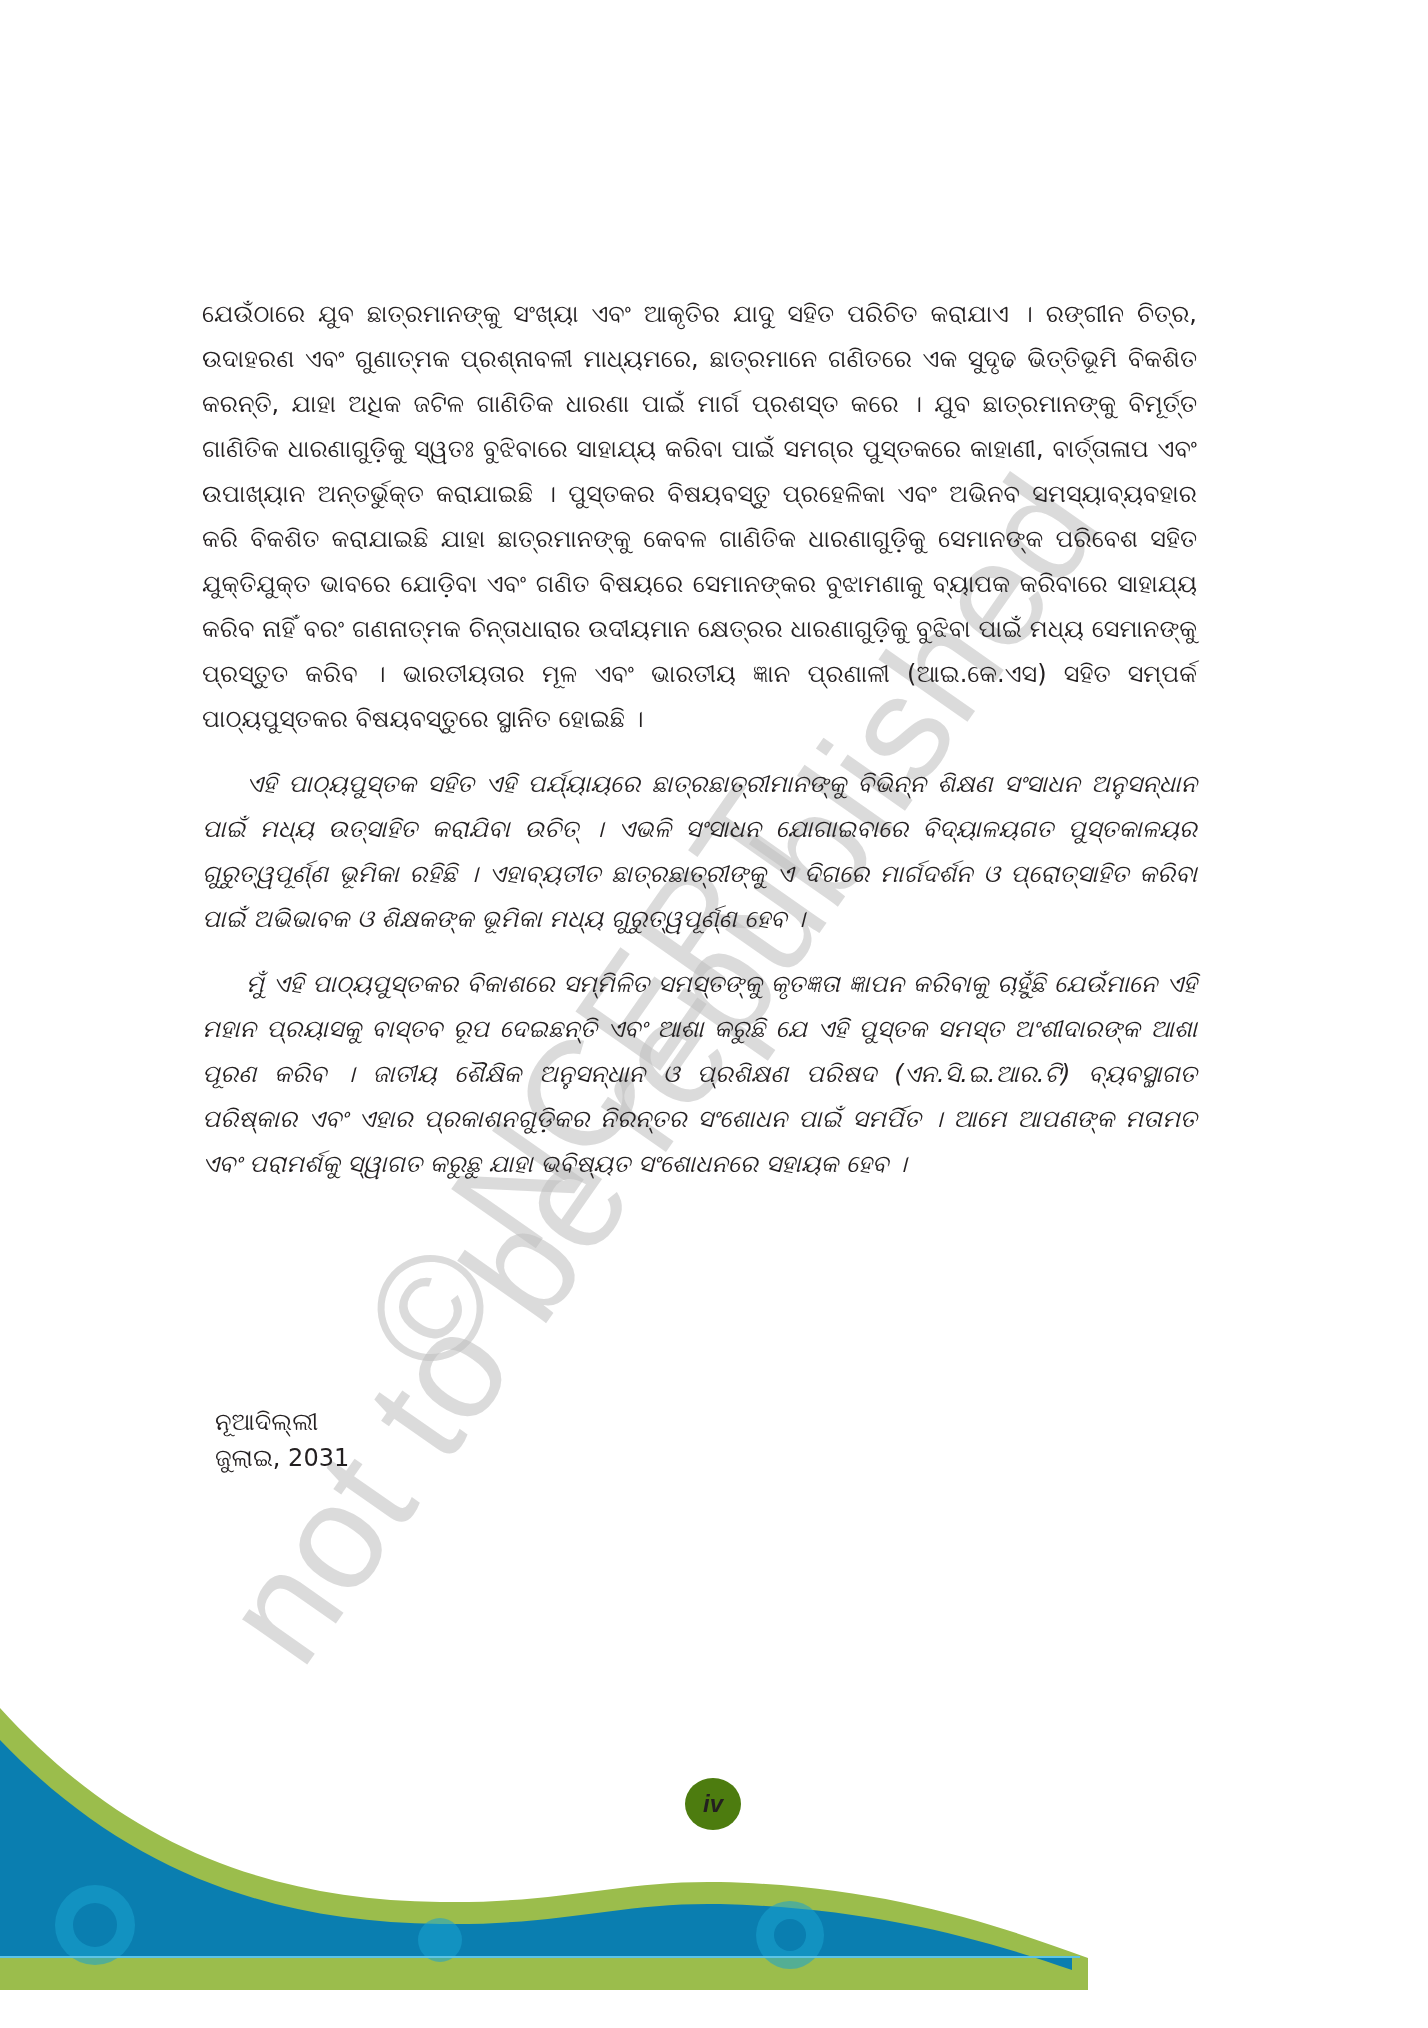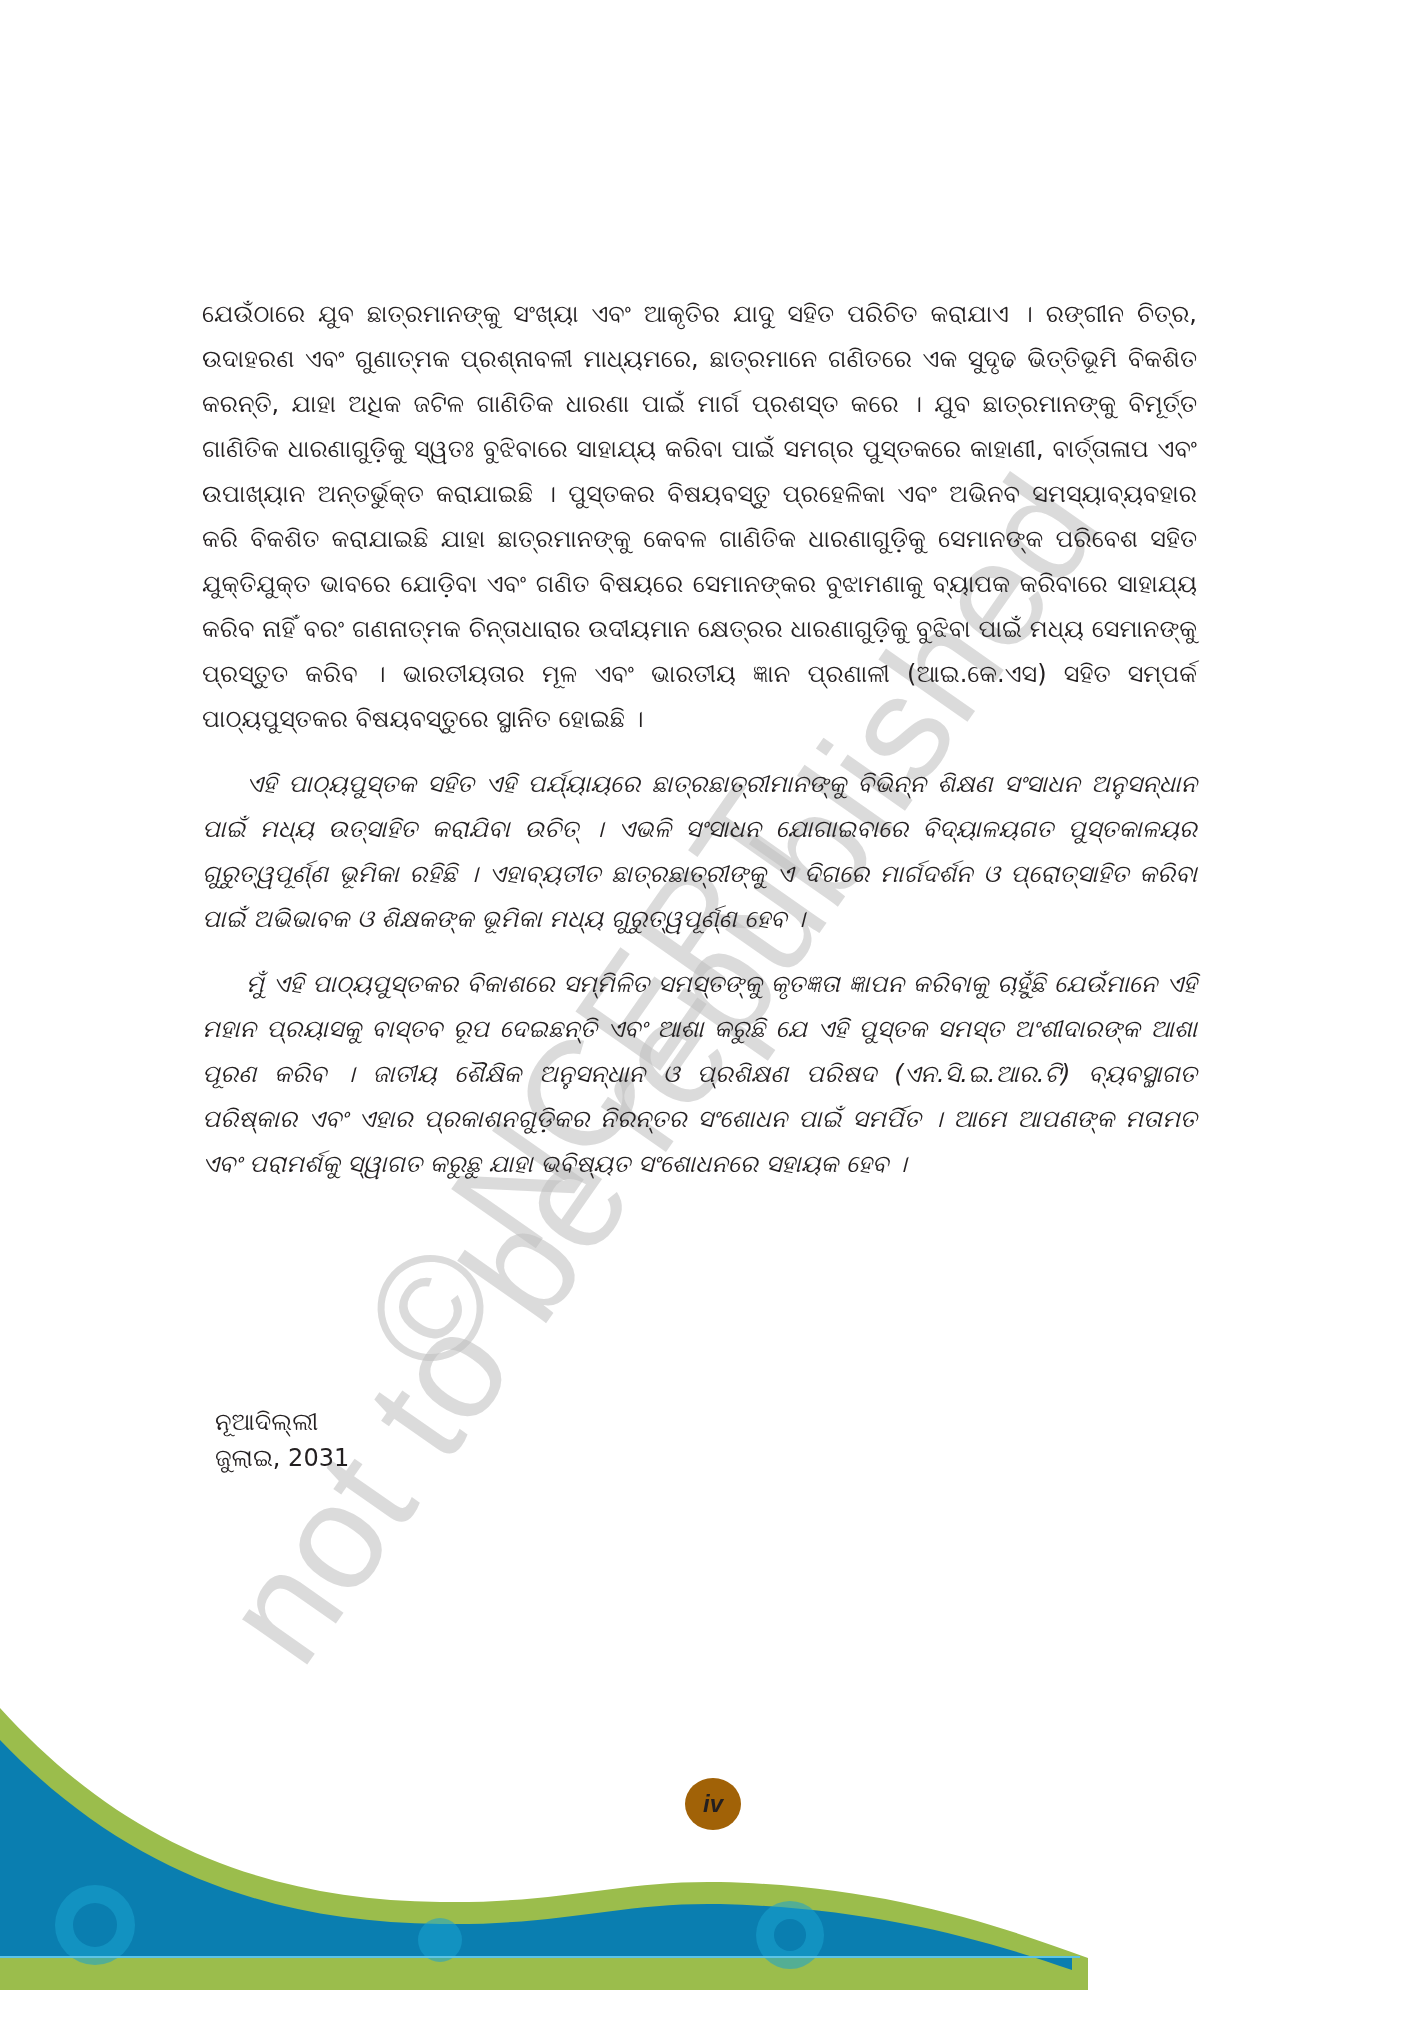--- a/index.html
+++ b/index.html
@@ -18,21 +18,21 @@
 
   .watermark { position:absolute; pointer-events:none; color:rgba(190,190,190,0.55);
                font-family:"Liberation Sans", sans-serif; white-space:nowrap;
                transform-origin:left bottom; }
   .wm1 { left:470px; top:1230px; font-size:150px; transform:rotate(-55deg); }
   .wm2 { left:330px; top:1520px; font-size:150px; transform:rotate(-55deg); }
 
   .wave { position:absolute; left:0; top:1690px; width:1428px; height:300px; }
 
   .page-num { position:absolute; left:685px; top:1778px; width:56px; height:52px;
-              border-radius:50%; background:#a16207; text-align:center;
+              border-radius:50%; background:#4d7c0f; text-align:center;
               font-family:"Liberation Sans", sans-serif; font-style:italic; font-weight:bold;
               font-size:24px; line-height:52px; color:#231f20; }
 </style>
 </head>
 <body>
 
 <div class="page">
 
   <div class="watermark wm1">© NCERT</div>
   <div class="watermark wm2">not to be republished</div>

